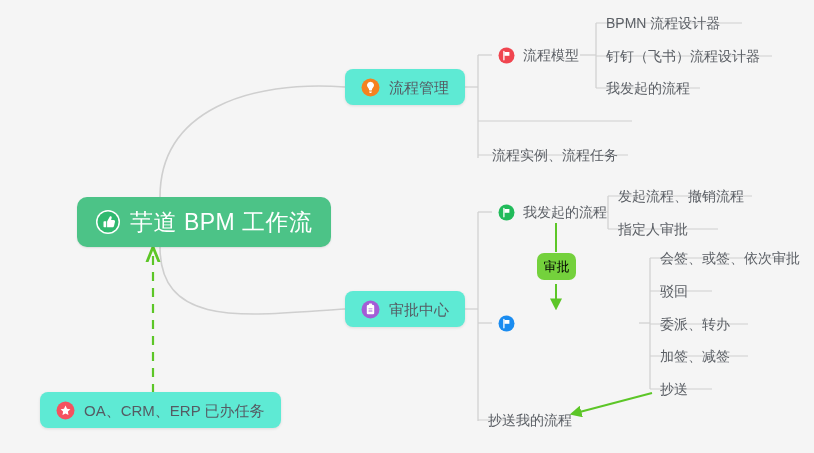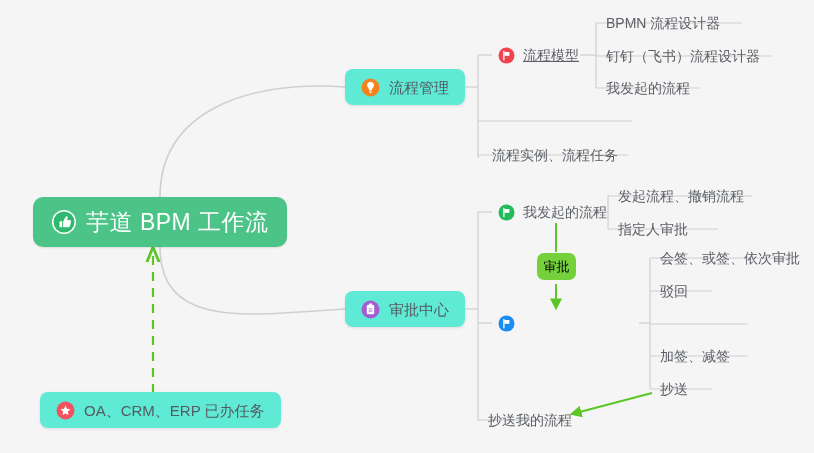--- a/index.html
+++ b/index.html
@@ -38,20 +38,21 @@
   }
   .root-node {
     background: #4cc387;
     border-radius: 10px;
     padding: 0 18px;
     height: 50px;
     color: #ffffff;
     font-size: 23px;
     letter-spacing: 0.5px;
     box-shadow: 0 1px 2px rgba(0,0,0,0.10);
+    margin-left: 44px;
   }
   .card-node {
     background: #5eead4;
     border-radius: 8px;
     padding: 0 16px;
     height: 36px;
     color: #555b63;
     font-size: 15px;
     box-shadow: 0 1px 3px rgba(0,0,0,0.10);
   }
@@ -161,21 +162,21 @@
       <svg viewBox="0 0 19 19" width="19" height="19">
         <circle cx="9.5" cy="9.5" r="9" fill="#f5821f"></circle>
         <path d="M9.5 3.8a3.6 3.6 0 0 0-2.1 6.5c0.4 0.3 0.6 0.7 0.6 1.2v0.4h3v-0.4c0-0.5 0.2-0.9 0.6-1.2A3.6 3.6 0 0 0 9.5 3.8z" fill="#ffffff"></path>
         <rect x="8.1" y="12.5" width="2.8" height="1.1" rx="0.5" fill="#ffffff"></rect>
         <rect x="8.4" y="14.1" width="2.2" height="1.0" rx="0.5" fill="#ffffff"></rect>
       </svg>
     </span>
     <span class="node-label">流程管理</span>
   </div>
 
-  <div class="node plain-node" style="left:492px; top:40px;text-decoration:underline;">
+  <div class="node plain-node" style="left:492px; top:40px;">
     <span class="icon icon-sm">
       <svg viewBox="0 0 17 17" width="17" height="17">
         <circle cx="8.5" cy="8.5" r="8" fill="#f0454f"></circle>
         <path d="M5.9 4.4v8.4" stroke="#ffffff" stroke-width="1.3" stroke-linecap="round"></path>
         <path d="M6.4 5.0h5.0v3.8H6.4z" fill="#ffffff"></path>
       </svg>
     </span>
     <span class="node-label">流程模型</span>
   </div>
 
@@ -237,20 +238,23 @@
       </svg>
     </span>
   </div>
 
   <div class="node plain-node" style="left:654px; top:243px;">
     <span class="node-label">会签、或签、依次审批</span>
   </div>
   <div class="node plain-node" style="left:654px; top:276px;">
     <span class="node-label">驳回</span>
   </div>
+  <div class="node plain-node" style="left:654px; top:309px;">
+    <span class="node-label">委派、转办</span>
+  </div>
   <div class="node plain-node" style="left:654px; top:341px;">
     <span class="node-label">加签、减签</span>
   </div>
   <div class="node plain-node" style="left:654px; top:374px;">
     <span class="node-label">抄送</span>
   </div>
 
   <div class="node plain-node" style="left:482px; top:405px;">
     <span class="node-label">抄送我的流程</span>
   </div>

